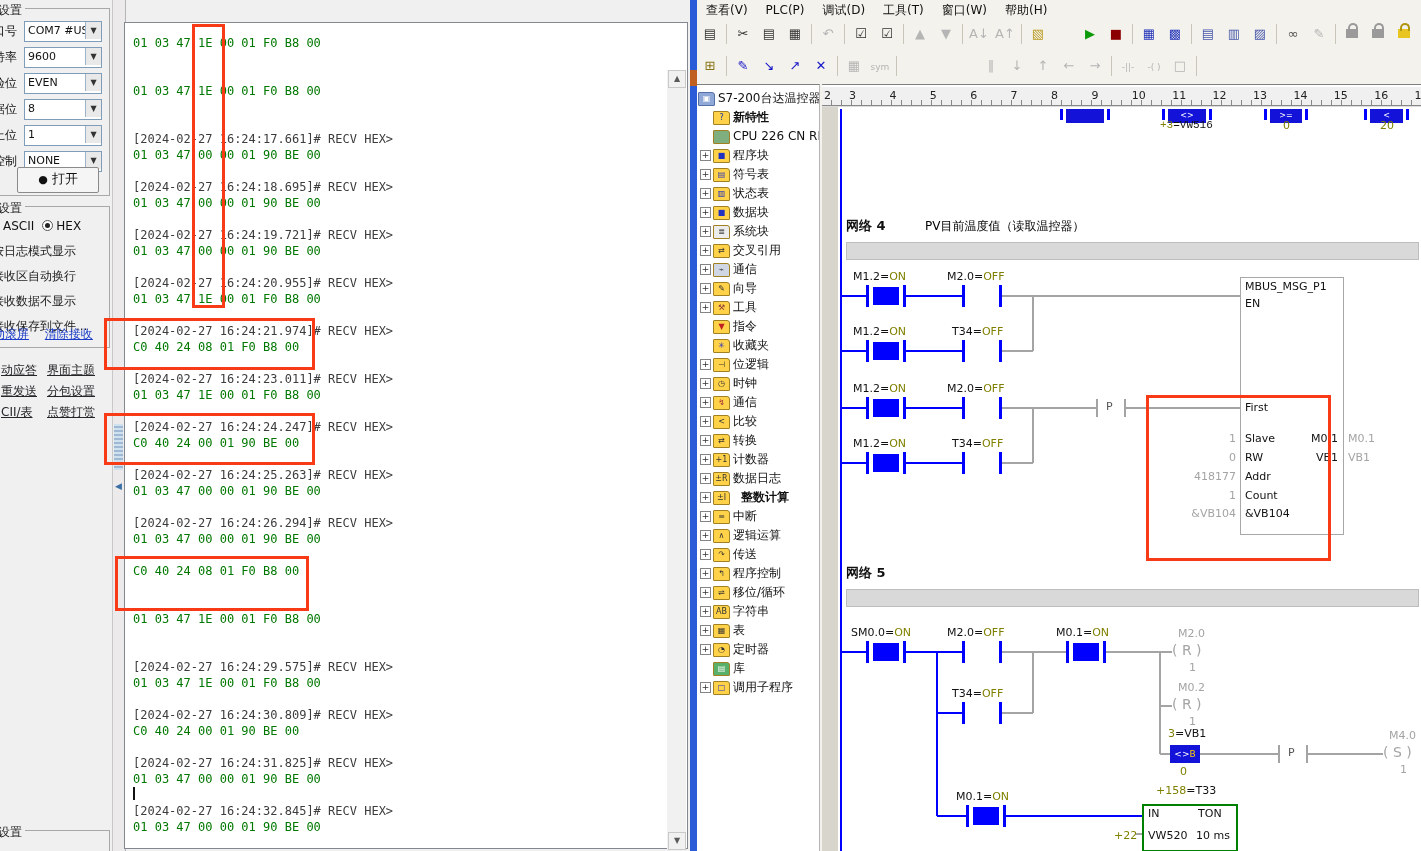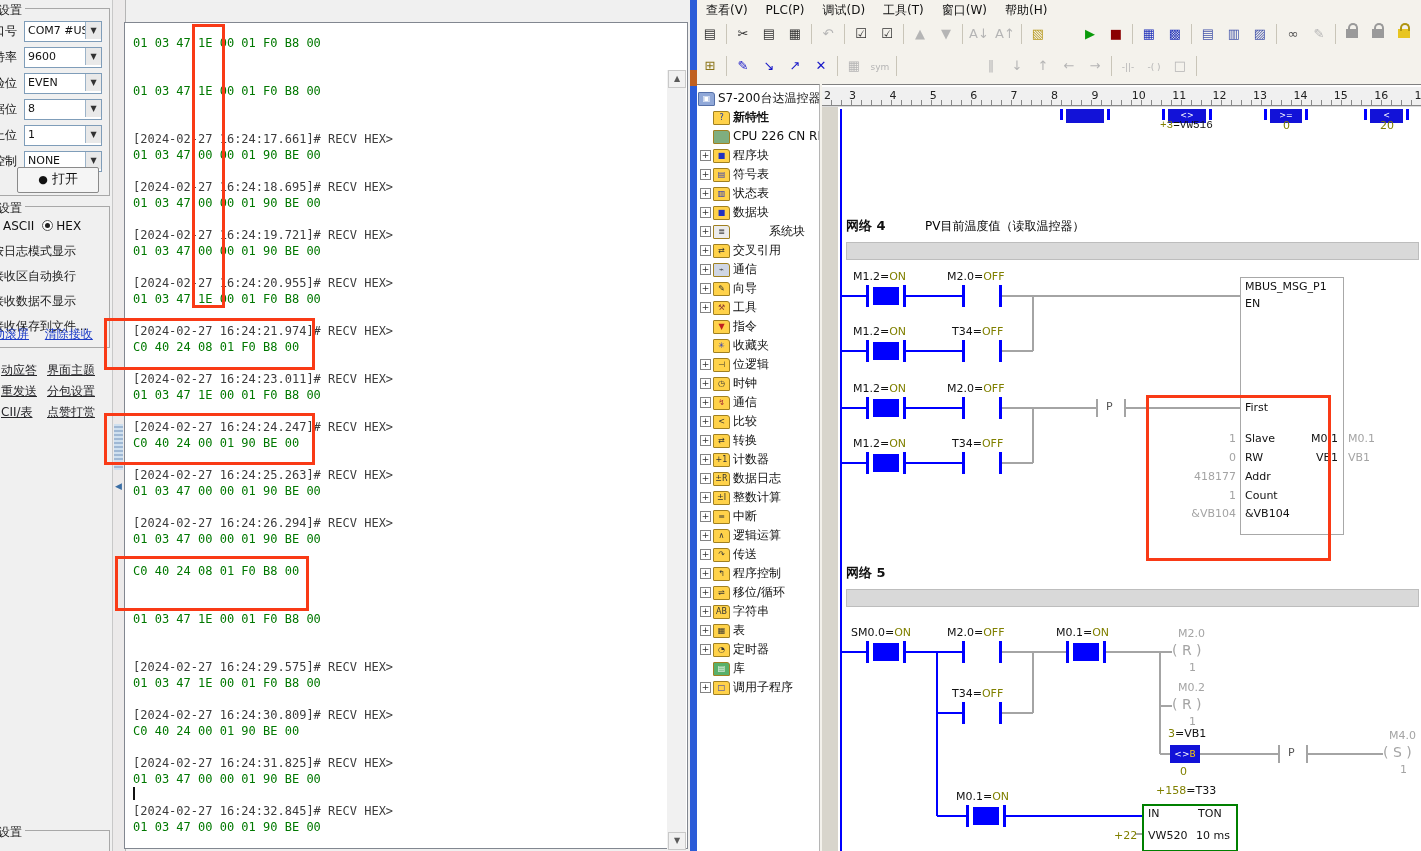--- a/index.html
+++ b/index.html
@@ -285,21 +285,21 @@
         <span style="position: absolute; left: 36px;">状态表</span>
       </div>
       <div class="trow" style="top: 118px; left: 0px; width: 122px;">
         <div class="tplus">+</div>
         <div class="ticon" style="background: rgb(255, 210, 74); color: rgb(32, 48, 192);">■</div>
         <span style="position: absolute; left: 36px;">数据块</span>
       </div>
       <div class="trow" style="top: 137px; left: 0px; width: 122px;">
         <div class="tplus">+</div>
         <div class="ticon" style="background: rgb(236, 236, 236); color: rgb(68, 68, 68);">≣</div>
-        <span style="position: absolute; left: 36px; margin-left: 36px;">系统块</span>
+        <span style="position: absolute; left: 36px;">系统块</span>
       </div>
       <div class="trow" style="top: 156px; left: 0px; width: 122px;">
         <div class="tplus">+</div>
         <div class="ticon" style="background: rgb(255, 210, 74); color: rgb(51, 51, 51);">⇄</div>
         <span style="position: absolute; left: 36px;">交叉引用</span>
       </div>
       <div class="trow" style="top: 175px; left: 0px; width: 122px;">
         <div class="tplus">+</div>
         <div class="ticon" style="background: rgb(207, 214, 228); color: rgb(51, 51, 51);">⌁</div>
         <span style="position: absolute; left: 36px;">通信</span>
@@ -353,21 +353,21 @@
         <span style="position: absolute; left: 36px;">计数器</span>
       </div>
       <div class="trow" style="top: 384px; left: 0px; width: 122px;">
         <div class="tplus">+</div>
         <div class="ticon" style="background: rgb(255, 210, 74); color: rgb(51, 51, 51);">±R</div>
         <span style="position: absolute; left: 36px;">数据日志</span>
       </div>
       <div class="trow" style="top: 403px; left: 0px; width: 122px;">
         <div class="tplus">+</div>
         <div class="ticon" style="background: rgb(255, 210, 74); color: rgb(51, 51, 51);">±I</div>
-        <span style="position: absolute; left: 36px;">整数计算</span>
+        <span style="position: absolute; left: 44px; font-weight: bold;">整数计算</span>
       </div>
       <div class="trow" style="top: 422px; left: 0px; width: 122px;">
         <div class="tplus">+</div>
         <div class="ticon" style="background: rgb(255, 210, 74); color: rgb(51, 51, 51);">≡</div>
         <span style="position: absolute; left: 36px;">中断</span>
       </div>
       <div class="trow" style="top: 441px; left: 0px; width: 122px;">
         <div class="tplus">+</div>
         <div class="ticon" style="background: rgb(255, 210, 74); color: rgb(51, 51, 51);">∧</div>
         <span style="position: absolute; left: 36px;">逻辑运算</span>

